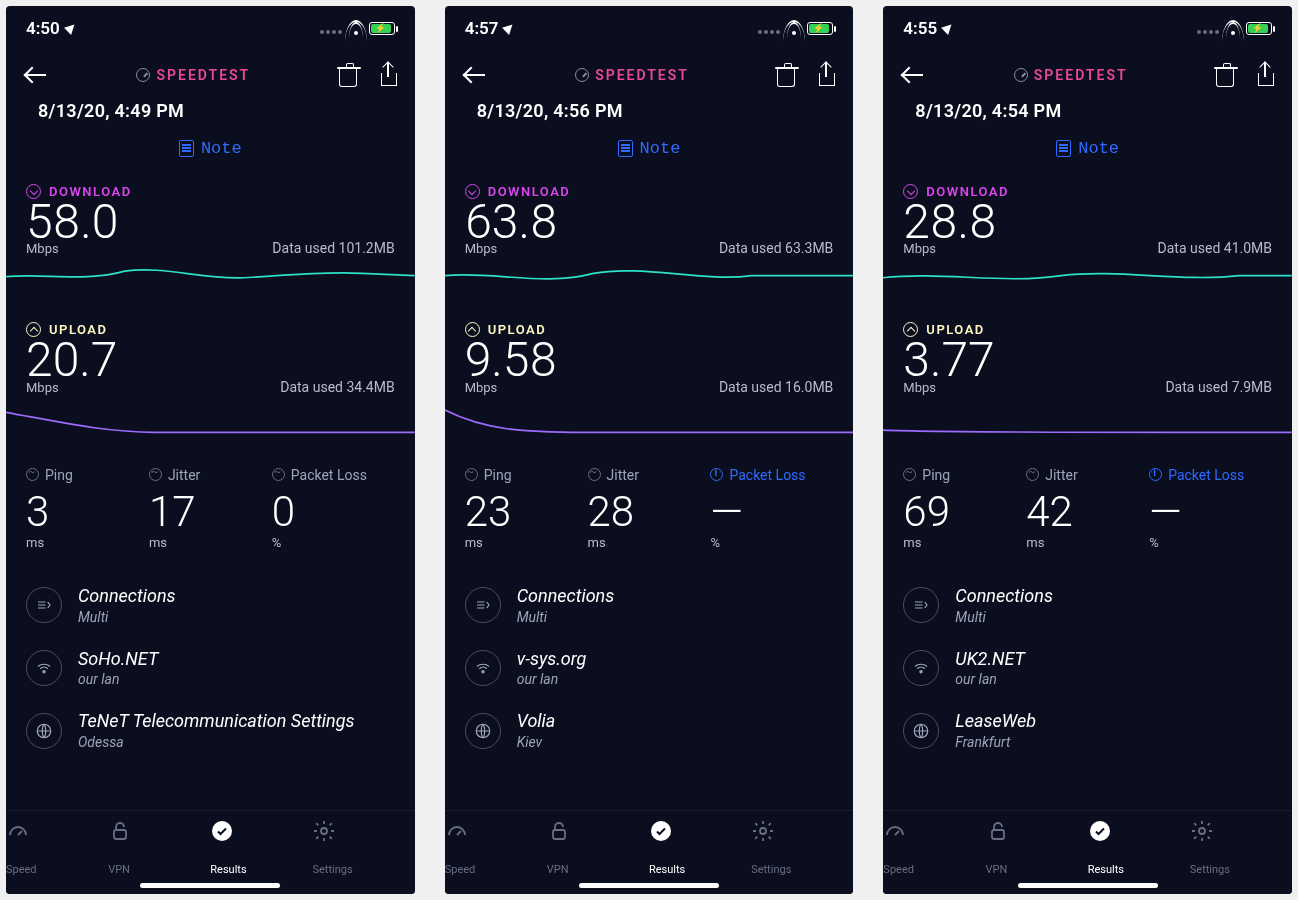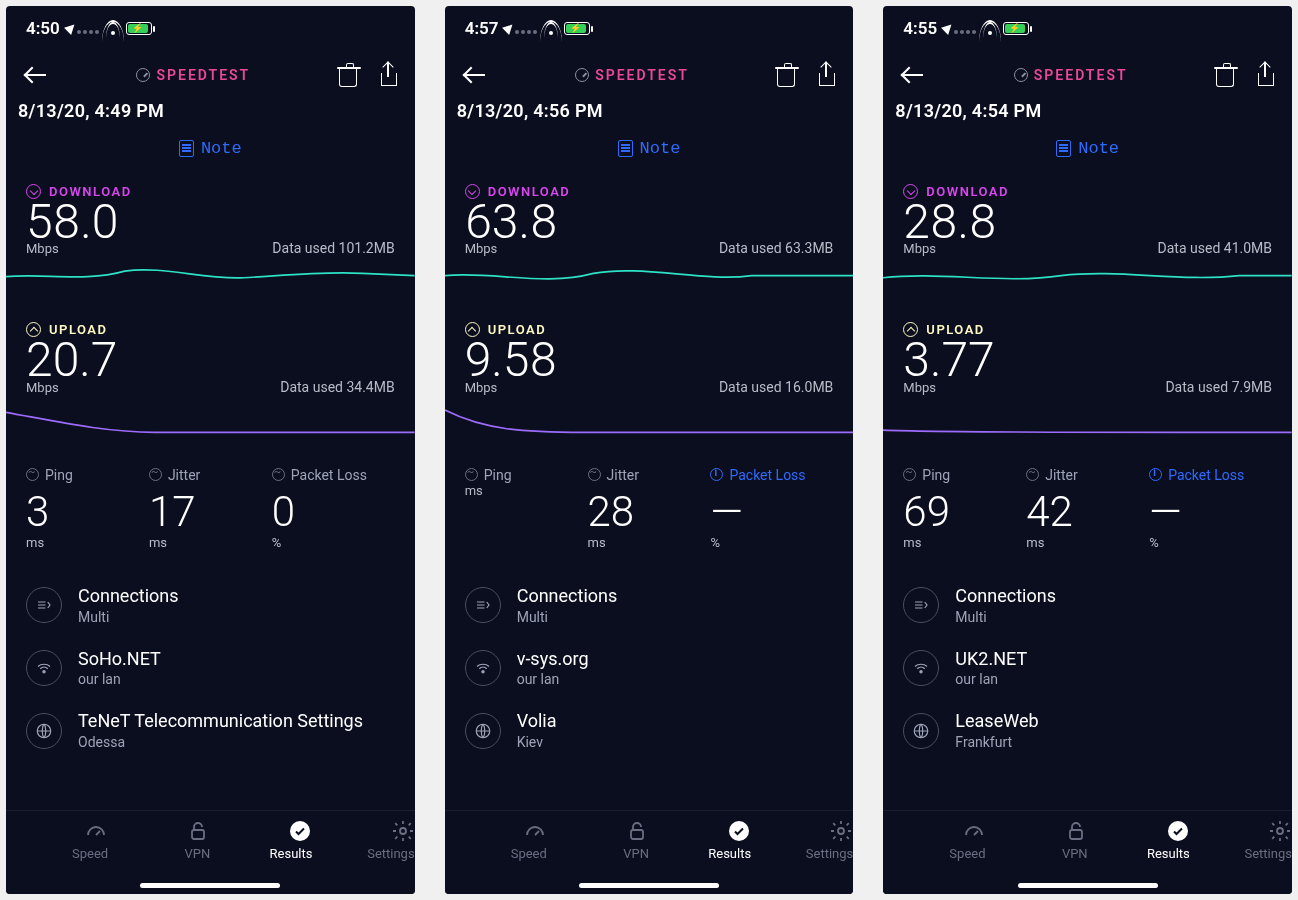--- a/index.html
+++ b/index.html
@@ -16,21 +16,21 @@
     width: 413px; height: 888px;
     background: #0b0e1e;
     color: #fff;
     position: relative;
     overflow: hidden;
     border-radius: 4px;
     display: flex; flex-direction: column;
   }
   
   .status {
-    height: 44px; display:flex; justify-content:flex-start; align-items:center;
+    height: 44px; display:flex; justify-content:space-between; align-items:center;
     padding: 0 20px; font-size:17px; font-weight:600;
   }
   .status .left { display:flex; align-items:center; gap:6px;}
   .status .right { display:flex; align-items:center; gap:4px;}
   .loc-icon { display:inline-block; width:0;height:0; border-left:5px solid transparent;border-bottom:12px solid #fff; border-right:5px solid transparent; transform: rotate(45deg) scaleY(.8);}
   .dots span{display:inline-block;width:4px;height:4px;border-radius:50%;background:#6a6e82;margin:0 1px;}
   .wifi{width:18px;height:14px;position:relative;}
   .wifi::before{content:"";position:absolute;bottom:0;left:7px;width:4px;height:4px;border-radius:50%;background:#fff;}
   .wifi::after{content:"";position:absolute;bottom:-3px;left:2px;width:14px;height:14px;border:2px solid #fff;border-bottom:none;border-left:none;border-right:none;border-radius:50% 50% 0 0 / 100% 100% 0 0;}
   .wifi .arc{position:absolute;bottom:-7px;left:-2px;width:22px;height:22px;border:2px solid #fff;border-bottom:none;border-left:none;border-right:none;border-radius:50% 50% 0 0 / 100% 100% 0 0;}
@@ -49,21 +49,21 @@
   .back-arrow::before{content:"";position:absolute;top:11px;left:2px;width:20px;height:2px;background:#fff;}
   .back-arrow::after{content:"";position:absolute;top:6px;left:2px;width:10px;height:10px;border-left:2px solid #fff;border-bottom:2px solid #fff;transform:rotate(45deg);}
   .trash{width:18px;height:20px;border:1.8px solid #fff;border-top:none;border-radius:0 0 3px 3px;margin-top:4px;}
   .trash::before{content:"";position:absolute;top:0;left:-3px;width:24px;height:2px;background:#fff;border-radius:1px;}
   .trash::after{content:"";position:absolute;top:-4px;left:6px;width:6px;height:3px;border:1.8px solid #fff;border-bottom:none;border-radius:2px 2px 0 0;}
   .share{width:18px;height:20px;}
   .share::before{content:"";position:absolute;top:8px;left:2px;width:14px;height:12px;border:1.8px solid #fff;border-top:none;}
   .share::after{content:"";position:absolute;top:-2px;left:8px;width:2px;height:14px;background:#fff;}
   .share .ar{position:absolute;top:-2px;left:5px;width:8px;height:8px;border-top:1.8px solid #fff;border-left:1.8px solid #fff;transform:rotate(45deg);}
   
-  .datetime{padding:0 12px;font-size:18px;font-weight:600;letter-spacing:.3px;}
+  .datetime{padding:0 32px;font-size:18px;font-weight:600;letter-spacing:.3px;}
   .note-row{display:flex;justify-content:center;padding:18px 0 26px;}
   .note{color:#2f6bff;font-size:17px;display:flex;align-items:center;gap:7px;cursor:pointer;font-family:Liberation Mono, monospace;}
   .note .ni{width:15px;height:17px;border:1.6px solid #2f6bff;border-radius:2px;position:relative;}
   .note .ni::before{content:"";position:absolute;top:3px;left:2px;right:2px;height:1.5px;background:#2f6bff;box-shadow:0 3px 0 #2f6bff,0 6px 0 #2f6bff;}
   
   .section{padding:0 20px;}
   .seclabel{display:flex;align-items:center;gap:8px;font-size:13px;letter-spacing:1.5px;font-weight:600;}
   .seclabel.dl{color:#d946ef;}
   .seclabel.ul{color:#fef9c3;}
   .circ{width:15px;height:15px;border:1.5px solid currentColor;border-radius:50%;display:flex;align-items:center;justify-content:center;}
@@ -79,29 +79,29 @@
   .stat{flex:1;}
   .stat .sl{font-size:14px;color:#9ea3b8;display:flex;align-items:center;gap:6px;}
   .stat .slc{width:13px;height:13px;border:1.4px solid #6a6e82;border-radius:50%;position:relative;}
   .stat .slc::after{content:"~";position:absolute;top:-4px;left:1px;font-size:11px;color:#6a6e82;}
   .stat.info .slc{border-color:#2f6bff;}
   .stat.info .slc::after{content:"i";color:#2f6bff;font-style:normal;left:3px;top:-2px;font-size:10px;font-weight:700;}
   .stat.info .sl{color:#2f6bff;}
   .stat .sv{font-size:42px;font-weight:300;line-height:1.1;margin-top:6px;}
   .stat .su{font-size:13px;color:#b8bcc9;}
   
-  .list{padding:14px 20px 0;}
+  .list{padding:14px 20px 0;font-style:italic;}
   .li{display:flex;align-items:center;gap:16px;padding:12px 0;}
   .li .liicon{width:36px;height:36px;border:1.5px solid #4a4e63;border-radius:50%;display:flex;align-items:center;justify-content:center;color:#9ea3b8;flex-shrink:0;}
   .liicon svg{width:18px;height:18px;}
   .li .lt{font-size:18px;line-height:1.15;}
   .li .ls{font-size:14px;color:#9ea3b8;margin-top:2px;}
   
   .tabbar{position:absolute;bottom:0;left:0;right:0;height:84px;border-top:1px solid #1a1d30;display:flex;justify-content:space-around;align-items:flex-start;padding-top:8px;background:#0b0e1e;}
-  .tab{display:flex;flex-direction:column;align-items:flex-end;gap:3px;color:#6a6e82;font-size:13px;cursor:pointer;width:25%;}
+  .tab{display:flex;flex-direction:column;align-items:flex-start;gap:20px;color:#6a6e82;font-size:11px;cursor:pointer;width:25%;}
   .tab.active{color:#fff;}
   .tab .ti{width:24px;height:24px;display:flex;align-items:center;justify-content:center;}
   .homebar{position:absolute;bottom:6px;left:50%;transform:translateX(-50%);width:140px;height:5px;border-radius:3px;background:#fff;}
   .content{flex:1;position:relative;overflow:hidden;}
 </style>
 </head>
 <body>
 
   <div class="phone">
     <div class="status">
@@ -338,20 +338,21 @@
           <div class="dused">Data used 16.0MB</div>
         </div>
       </div>
       <svg class="spark" viewBox="0 0 413 45" preserveAspectRatio="none">
         <path d="M0,10 C40,28 80,30 140,30 C220,30 300,30 413,30" stroke="#9d6cff" stroke-width="1.5" fill="none"></path>
       </svg>
 
       <div class="stats">
         <div class="stat">
           <div class="sl"><span class="slc"></span>Ping</div>
+          <div class="sv">23</div>
           <div class="su">ms</div>
         </div>
         <div class="stat">
           <div class="sl"><span class="slc"></span>Jitter</div>
           <div class="sv">28</div>
           <div class="su">ms</div>
         </div>
         <div class="stat info">
           <div class="sl"><span class="slc"></span>Packet Loss</div>
           <div class="sv">—</div>

